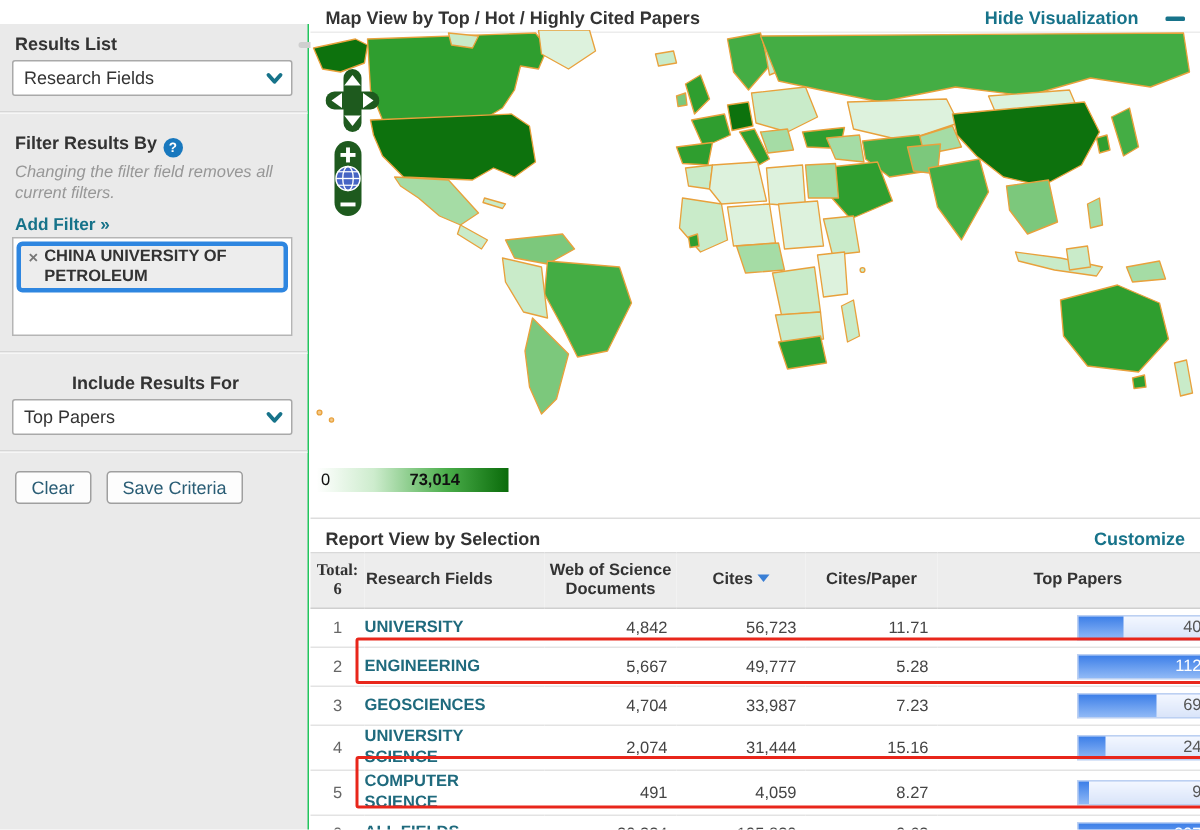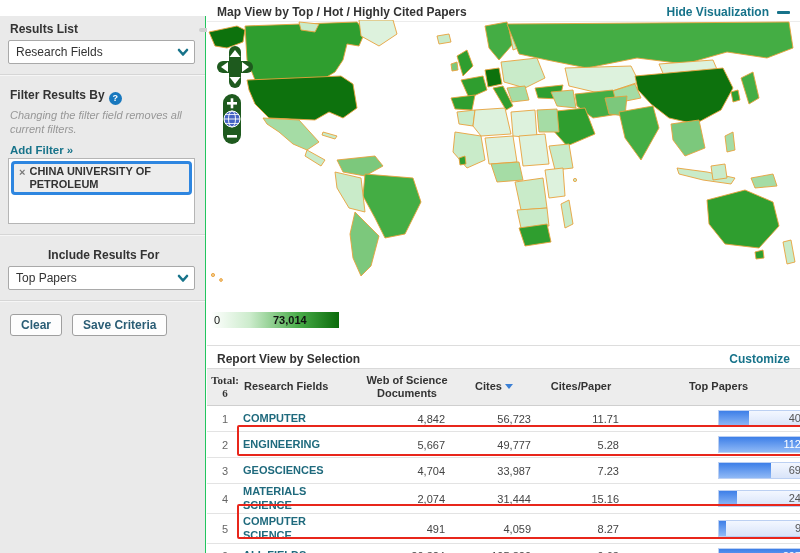--- a/index.html
+++ b/index.html
@@ -23,30 +23,30 @@
   .sb-note{font-size:11px;font-style:italic;color:#979797;margin:2px 10px 0 10px;line-height:1.25;}
   .add-filter{font-size:11.5px;font-weight:bold;color:#17738a;margin:7px 10px 2px 10px;cursor:pointer;}
   .filter-listbox{margin:0 10px 0 8px;height:66px;background:#fff;border:1px solid #b5b5b5;
     box-sizing:border-box;overflow:hidden;}
   .filter-chip{margin:2px;border:3px solid #2e86e0;border-radius:4px;background:#ededed;
     display:flex;align-items:flex-start;padding:1px 3px;cursor:pointer;}
   .filter-chip .x{font-size:11px;color:#777;font-weight:bold;margin:1px 4px 0 2px;}
   .filter-chip .lbl{font-size:11px;font-weight:bold;color:#333;line-height:1.2;}
   .btn-row{margin:12px 10px 0 10px;display:flex;gap:10px;}
   .sb-btn{background:#fdfdfd;border:1px solid #9f9f9f;border-radius:3px;
-    font-size:12px;font-weight:bold;color:#2a5d75;padding:3px 10px;cursor:pointer;
+    font-size:12px;font-weight:normal;color:#2a5d75;padding:3px 10px;cursor:pointer;
     font-family:inherit;}
   .divider-notch{position:absolute;left:199px;top:28px;width:14px;height:4px;
     background:#cfcfcf;border-radius:2px;}
   
   .main{position:absolute;left:207px;top:0;width:593px;height:408px;background:#fff;}
   .panel-head{height:18px;padding:3px 10px 0 10px;display:flex;justify-content:space-between;
     align-items:center;border-bottom:1px solid #ececec;}
   .panel-title{font-size:12px;font-weight:bold;color:#333;}
-  .teal-link{font-size:12px;font-weight:bold;color:#17738a;cursor:pointer;display:flex;align-items:center;gap:8px;margin-left:44px;}
+  .teal-link{font-size:12px;font-weight:bold;color:#17738a;cursor:pointer;display:flex;align-items:center;gap:18px;margin-left:44px;}
   .minus-glyph{display:inline-block;width:13px;height:3px;background:#17738a;border-radius:1px;}
   .map-wrap{position:absolute;left:0;top:20px;width:593px;height:284px;}
   
   .pan-ctl{position:absolute;left:10px;top:26px;}
   .zoom-ctl{position:absolute;left:15px;top:74px;}
   
   .legend{position:absolute;left:4px;top:292px;width:150px;height:18px;font-size:11px;color:#111;}
   .legend-bar{position:absolute;left:0;top:0;width:128px;height:16px;
     background:linear-gradient(90deg,#ffffff 0%,#cdeccd 30%,#4aad4a 68%,#0a6b0a 100%);}
   .legend-min{position:absolute;left:3px;top:2px;}
@@ -270,21 +270,21 @@
         <th class="c-cites">
           <span>Cites</span><span class="sort-tri"></span>
         </th>
         <th class="c-cpp">Cites/Paper</th>
         <th class="c-top">Top Papers</th>
       </tr>
     </thead>
     <tbody>
       <tr class="r1">
         <td class="rank">1</td>
-        <td class="field"><span>COMPUTER</span></td>
+        <td class="field"><span>UNIVERSITY</span></td>
         <td class="num">4,842</td>
         <td class="num">56,723</td>
         <td class="num">11.71</td>
         <td class="top">
             <div class="bar">
               <div class="fill" style="width: 36%;"></div>
               <span class="n">40</span>
             </div>
           </td>
       </tr>
@@ -309,21 +309,21 @@
         <td class="num">7.23</td>
         <td class="top">
             <div class="bar">
               <div class="fill" style="width: 62%;"></div>
               <span class="n">69</span>
             </div>
           </td>
       </tr>
       <tr class="r4">
         <td class="rank">4</td>
-        <td class="field"><span>MATERIALS SCIENCE</span></td>
+        <td class="field"><span>UNIVERSITY SCIENCE</span></td>
         <td class="num">2,074</td>
         <td class="num">31,444</td>
         <td class="num">15.16</td>
         <td class="top">
             <div class="bar">
               <div class="fill" style="width: 21%;"></div>
               <span class="n">24</span>
             </div>
           </td>
       </tr>

